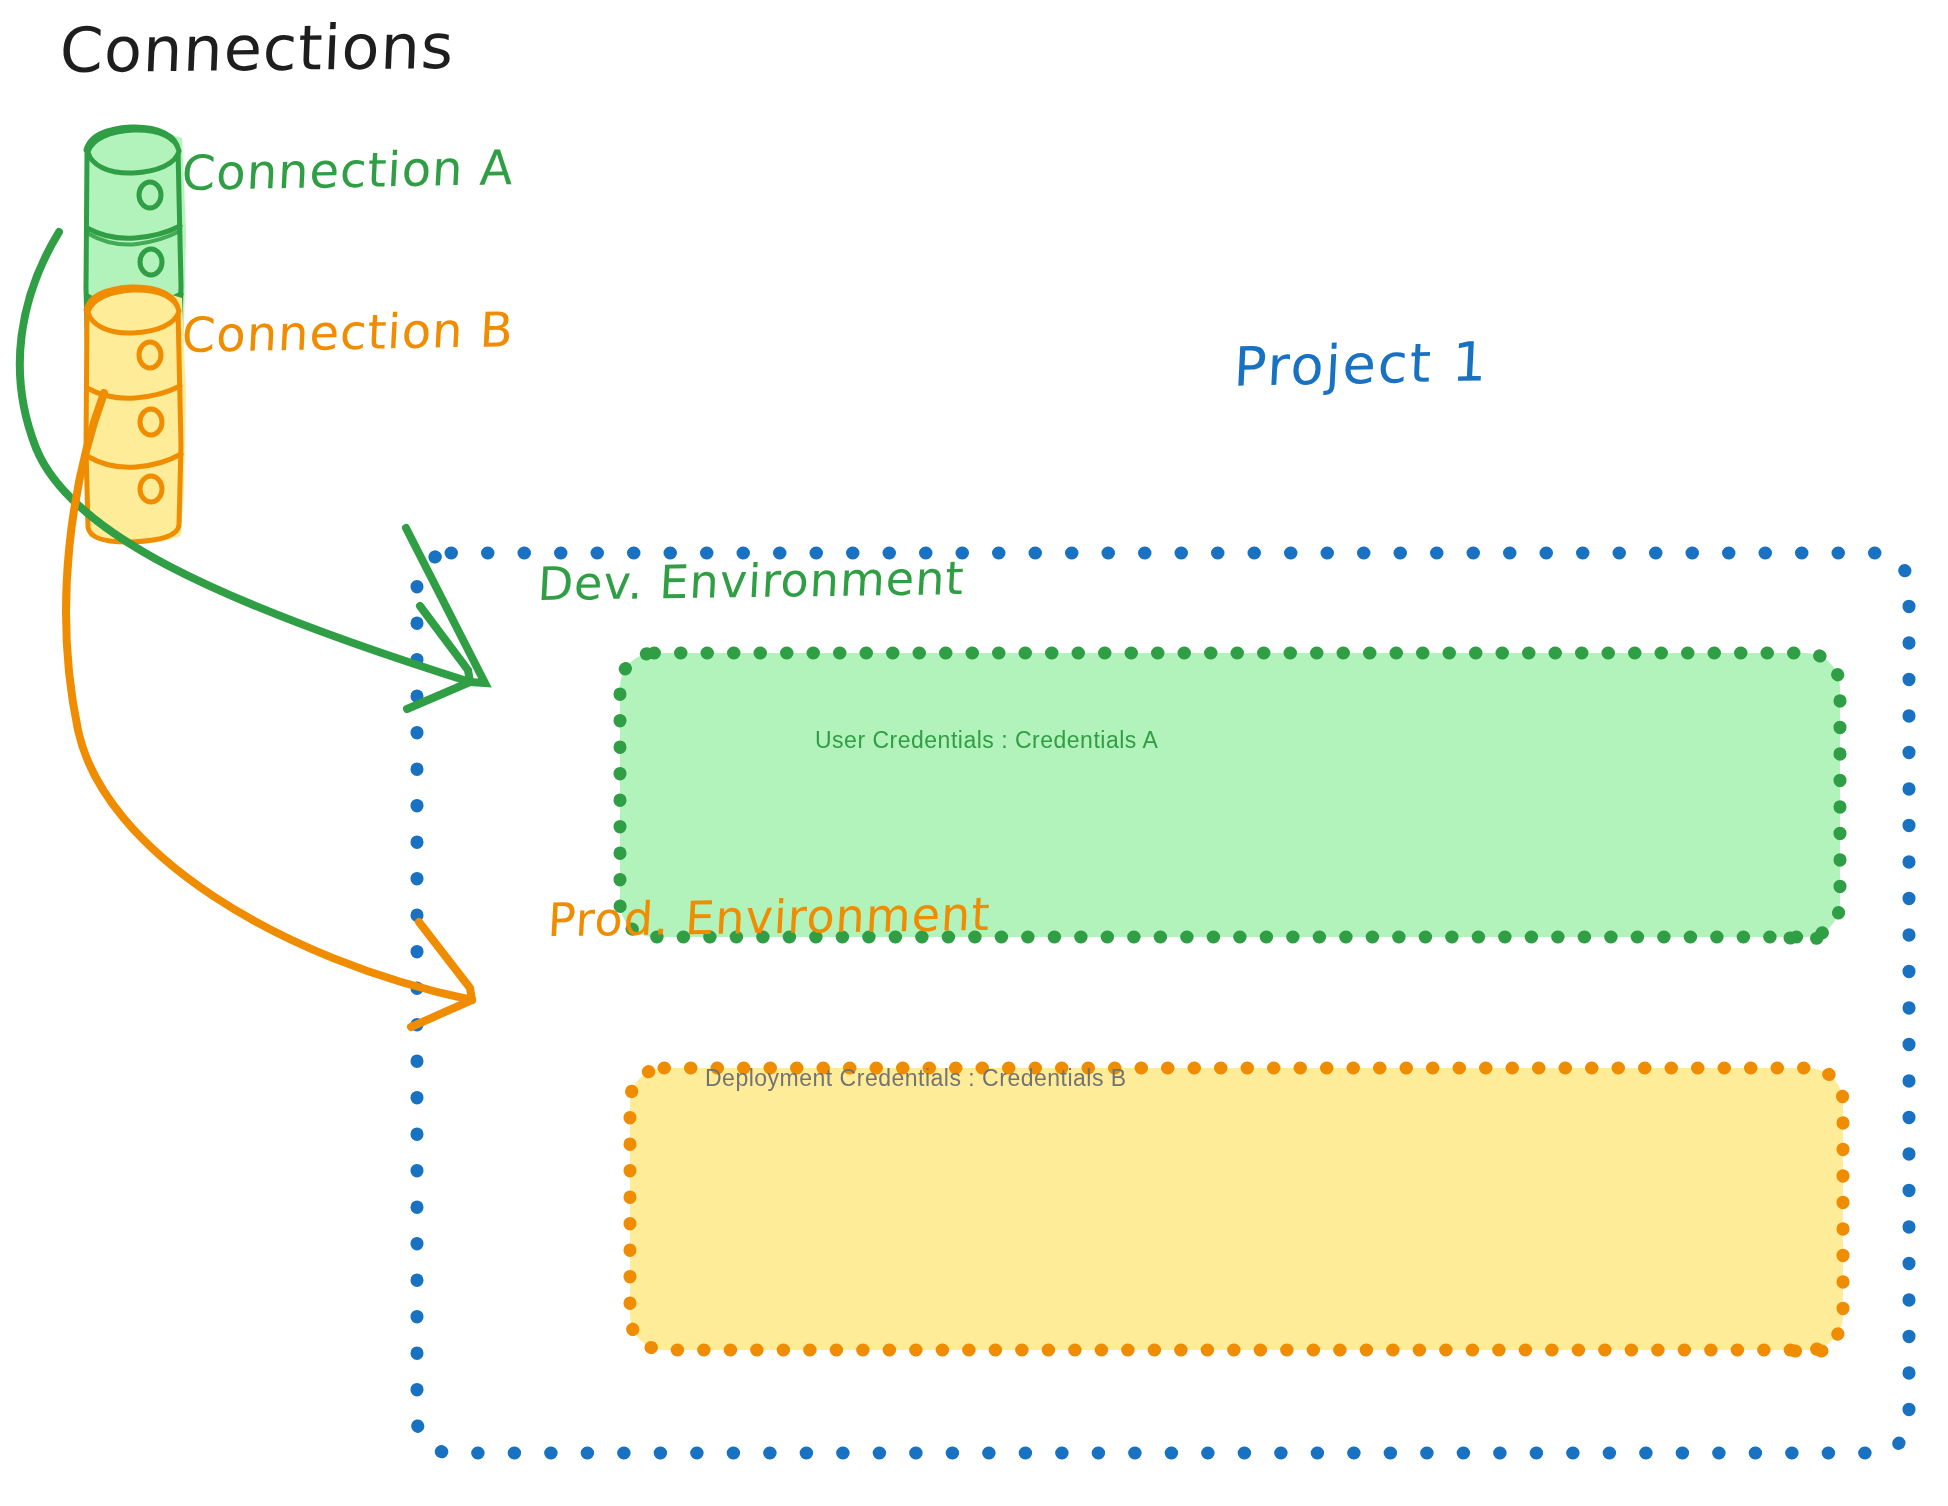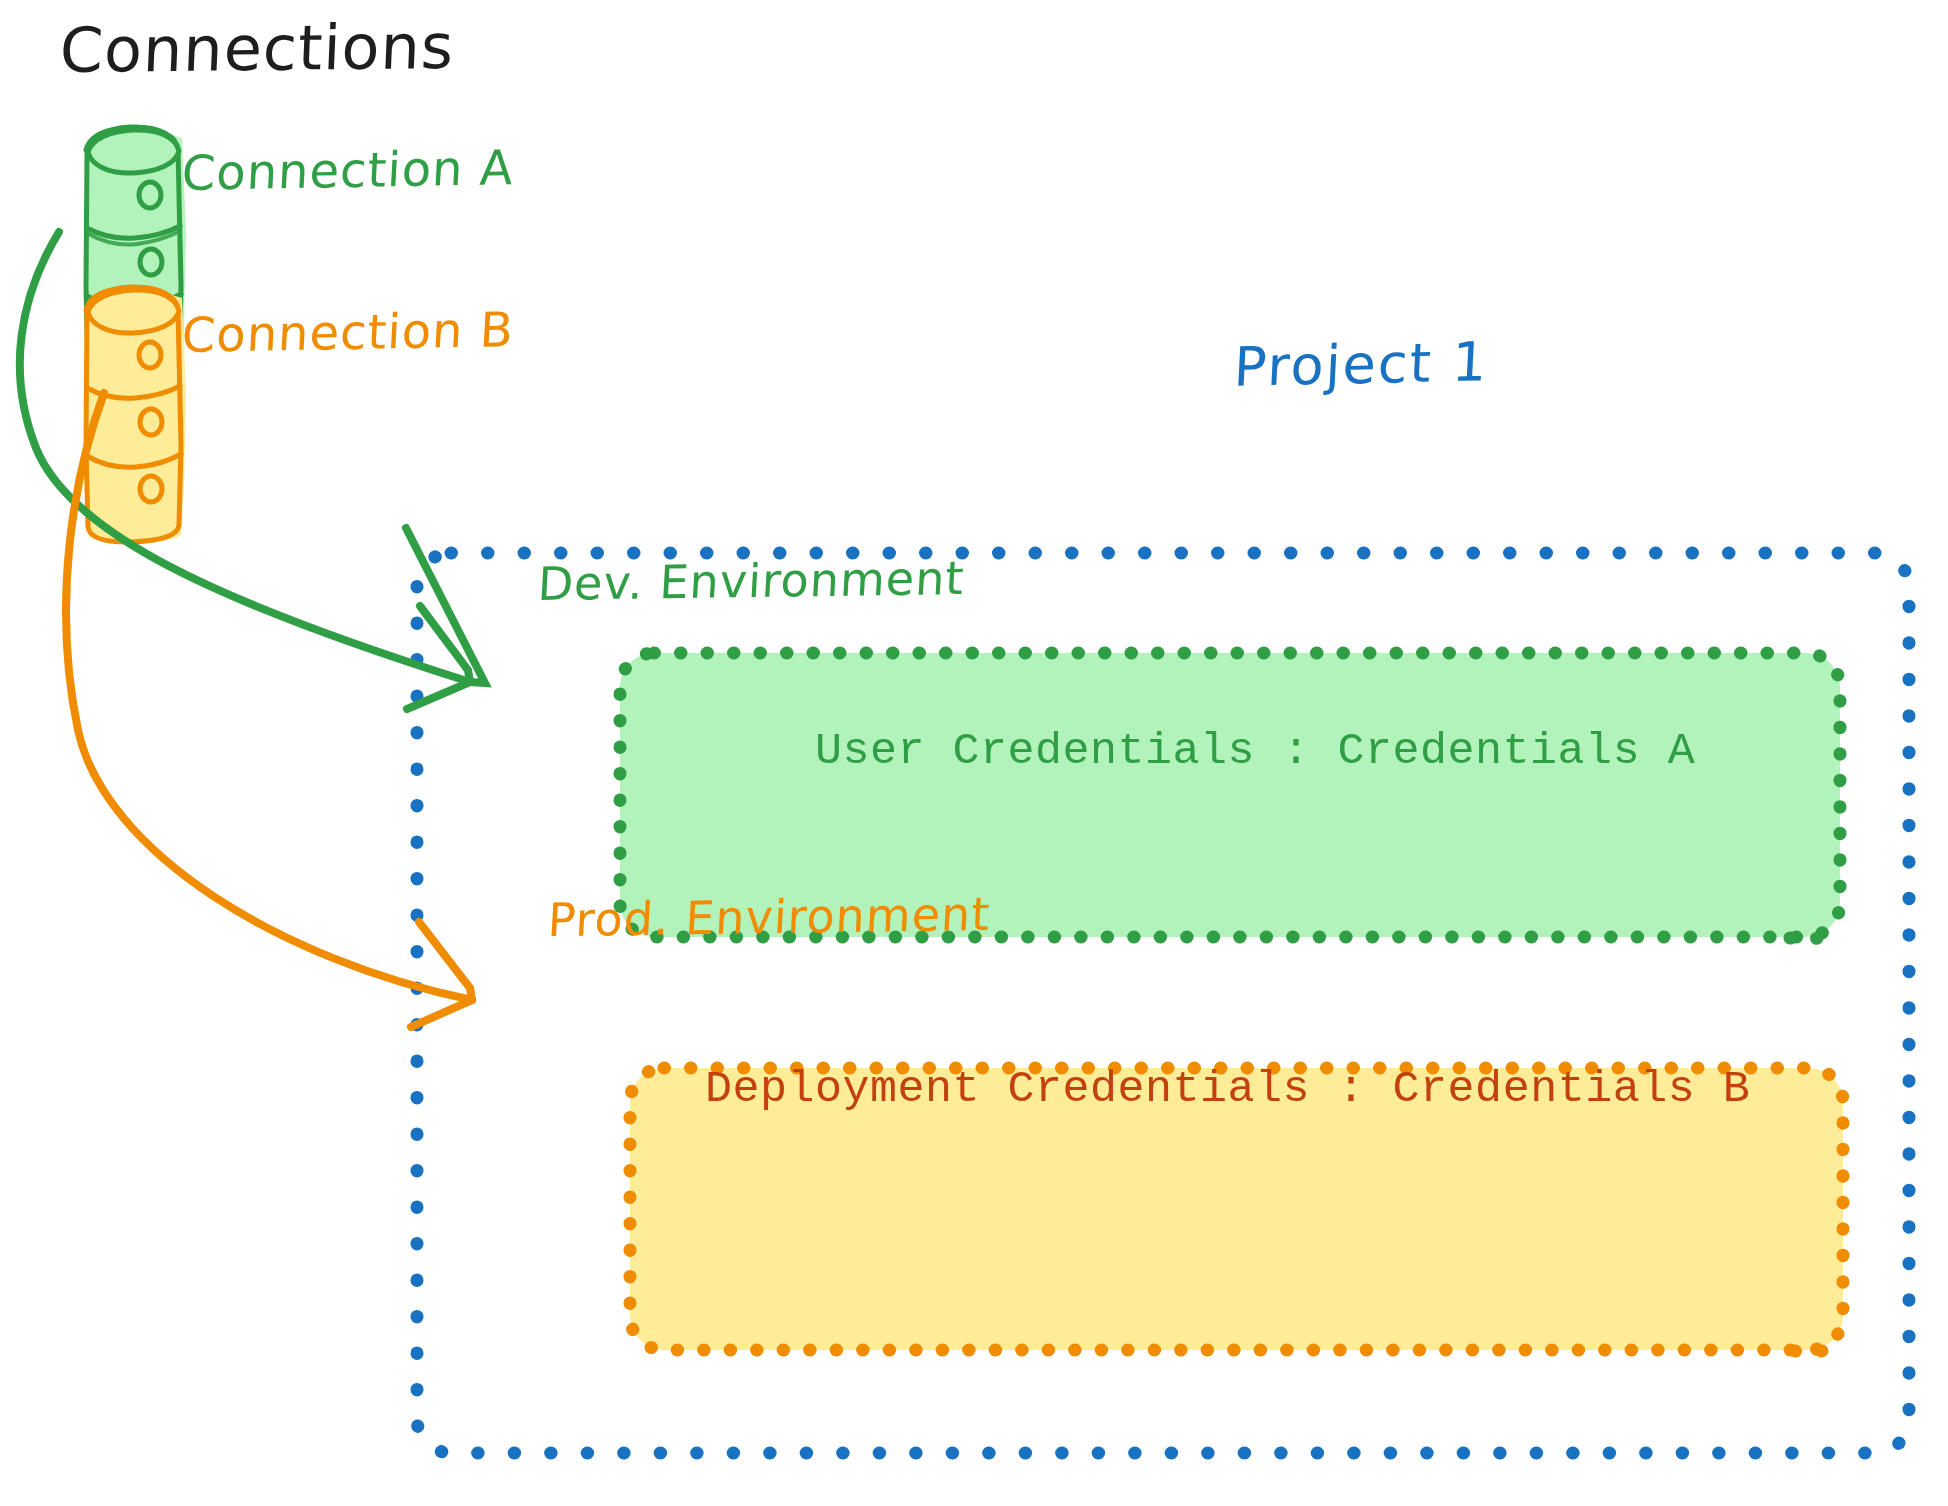--- a/index.html
+++ b/index.html
@@ -81,33 +81,33 @@
     top: 558px;
     color: #2f9e44;
   }
   .env-title-prod {
     left: 548px;
     top: 894px;
     color: #f08c00;
   }
 
   .cred-line {
-    font-family: Liberation Mono, monospace;
-    font-size: 45px;
+    font-family: Liberation Sans, sans-serif;
+    font-size: 23px;
     letter-spacing: 0.5px;
   }
   .cred-dev {
     left: 815px;
     top: 729px;
     color: #2f9e44;
   }
   .cred-prod {
     left: 705px;
     top: 1067px;
-    color: #c2410c;
+    color: #737373;
   }
 </style>
 </head>
 <body>
 
 <div id="canvas">
 
   <svg id="art" viewBox="0 0 1948 1506">
     <defs>
       

